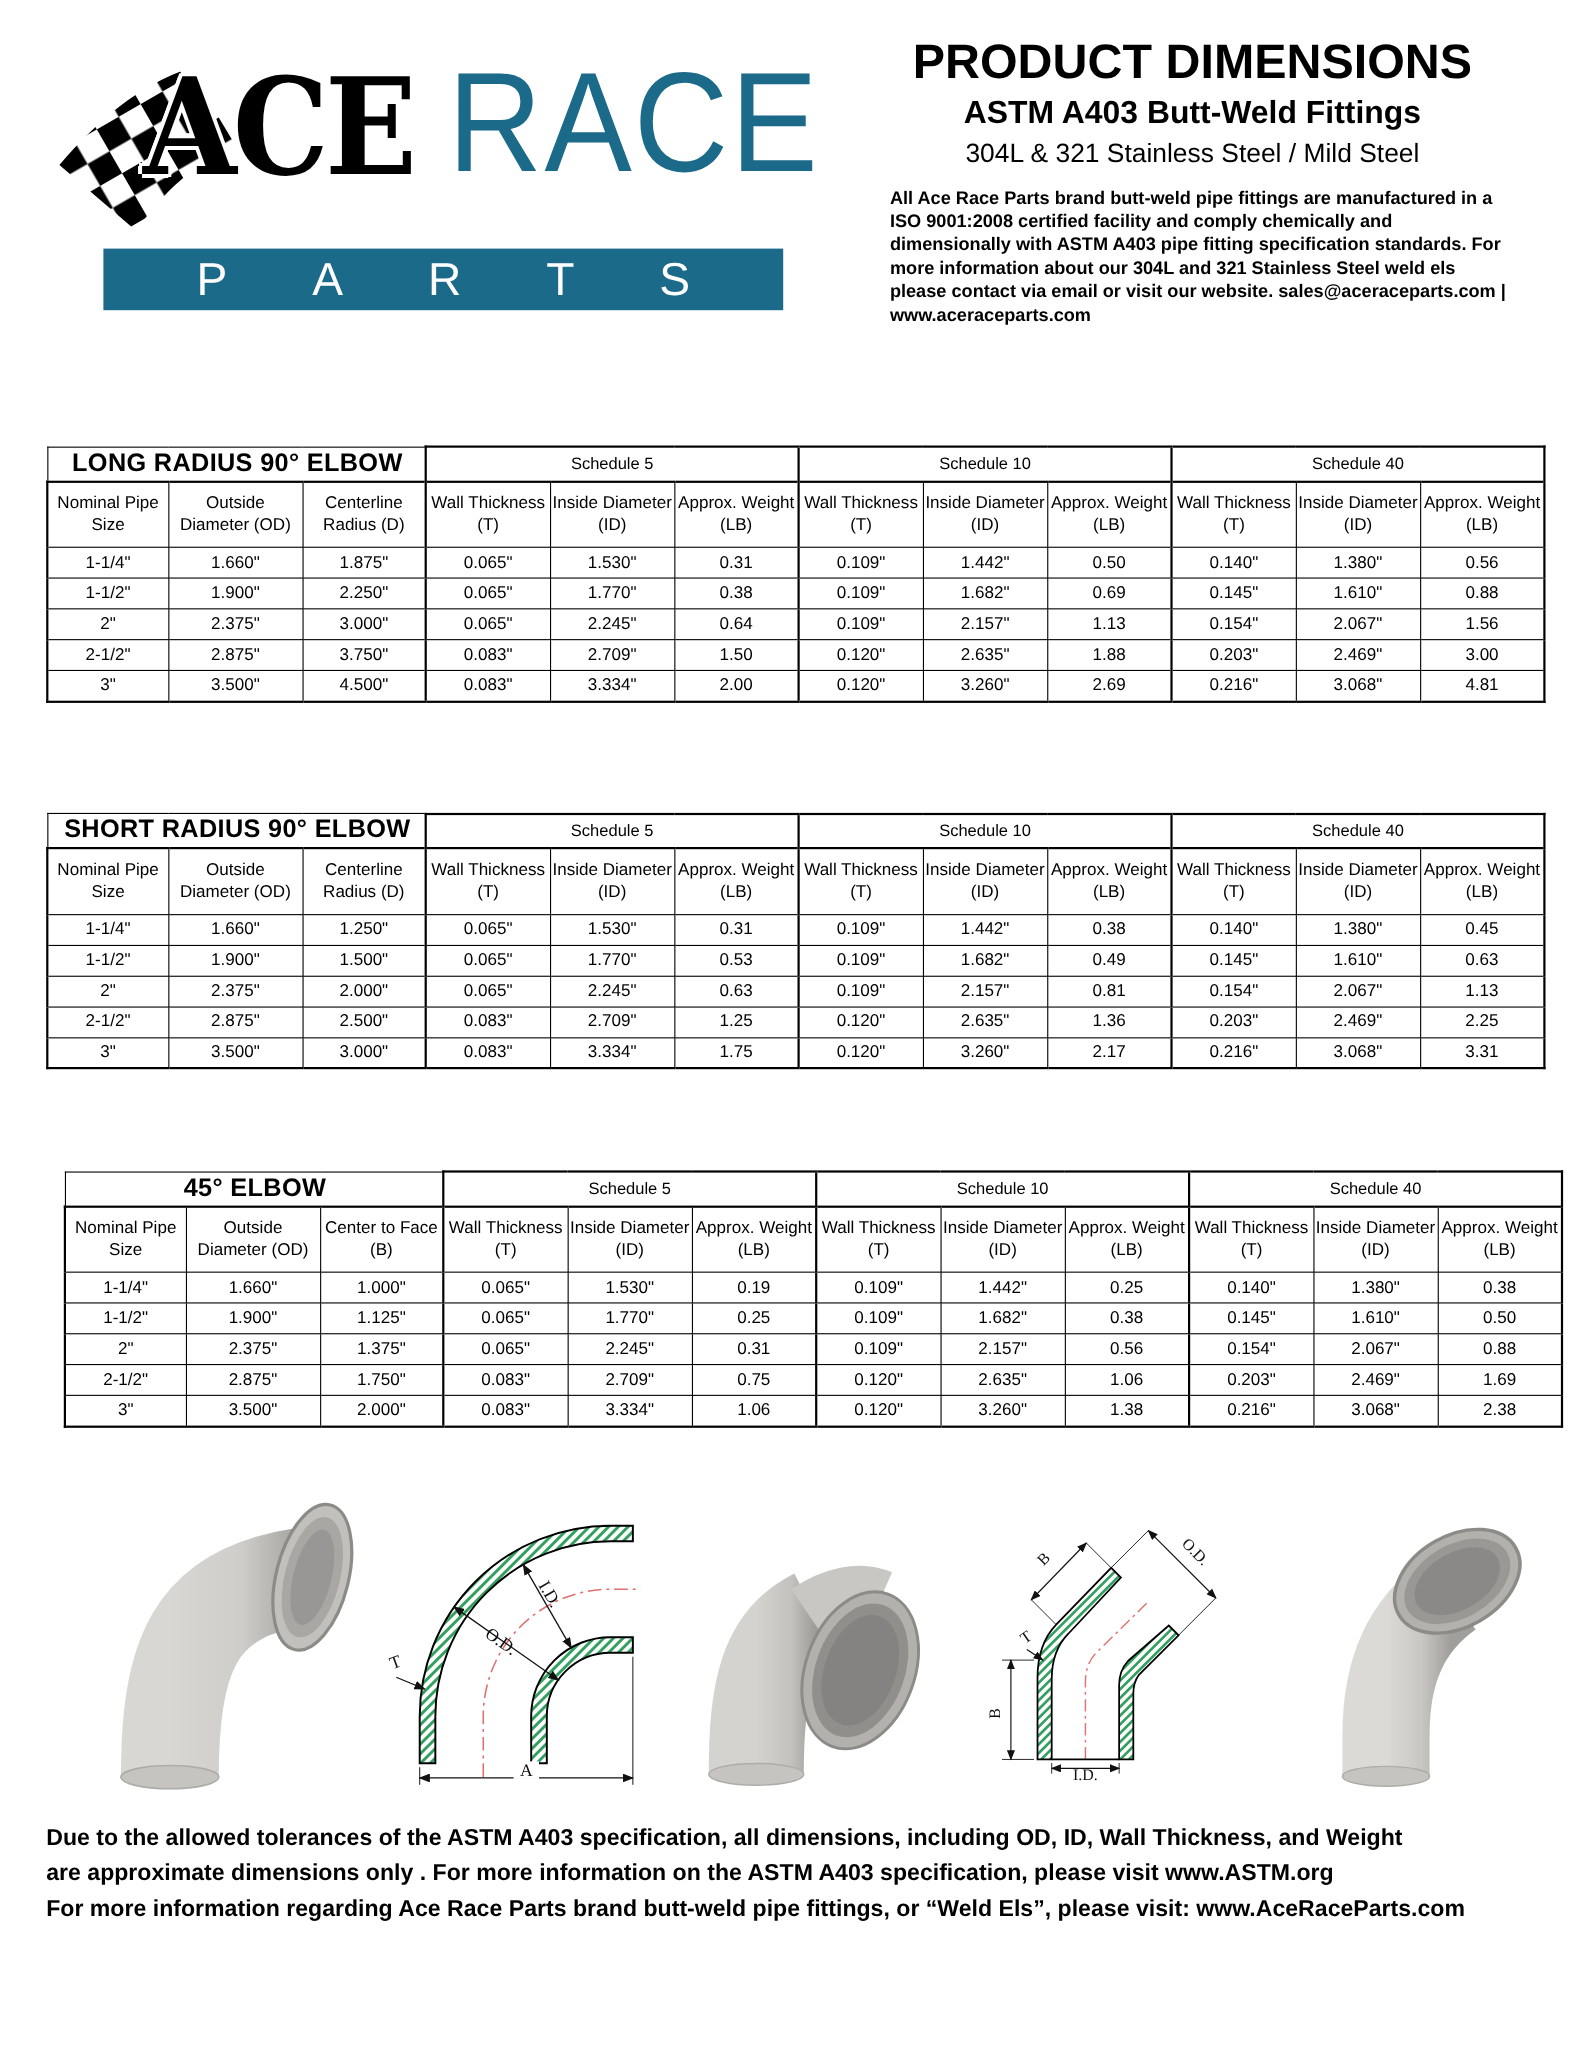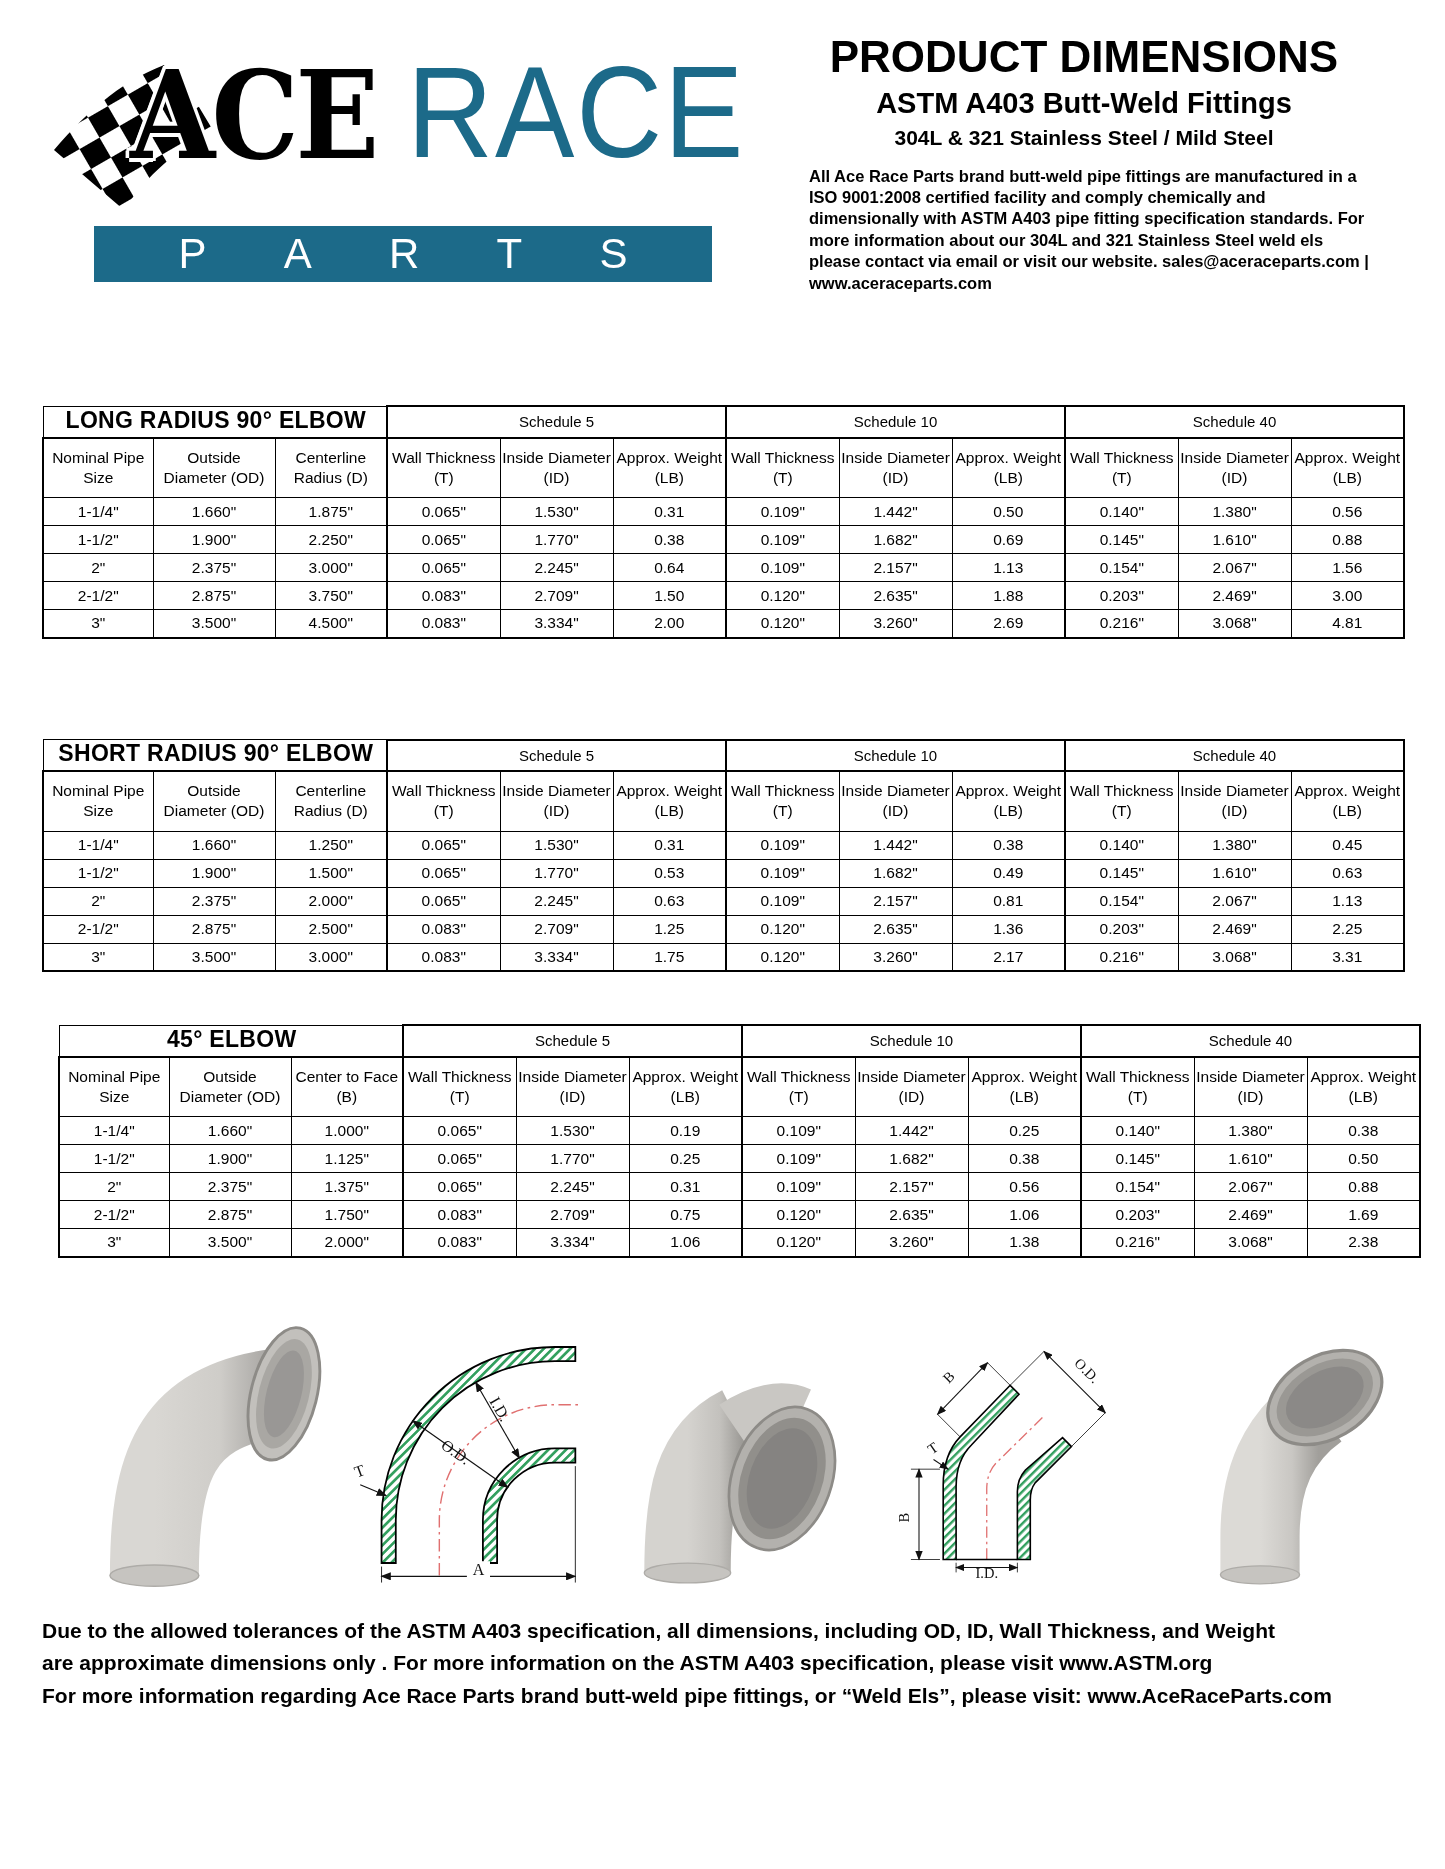--- a/index.html
+++ b/index.html
@@ -26,26 +26,26 @@
   }
   .logo-bar {
     margin-left:52px; width:618px; height:56px; background:var(--teal);
     display:flex; align-items:center; justify-content:space-around; padding:0 46px;
     color:#fff; font-size:42px; font-weight:400;
   }
   :root { --teal:#1c6a89; }
   .title-block { flex:1; padding:4px 0 0 48px; text-align:center; }
   .title-block h1 { font-size:44px; font-weight:bold; line-height:1.15; margin-bottom:4px; }
   .title-block h2 { font-size:29px; font-weight:bold; margin-bottom:6px;text-align:center; }
-  .title-block h3 { font-size:21px; font-weight:bold; margin-bottom:16px; }
+  .title-block h3 { font-size:24px; font-weight:normal; margin-bottom:16px; }
   .title-block p  { text-align:left; font-size:16.5px; font-weight:bold; line-height:1.3; margin-left:44px; width:565px; }
   
   .tbl-wrap1 { margin-top:77px; }
   .tbl-wrap2 { margin-top:100px; }
-  .tbl-wrap3 { margin-top:52px;padding-left:16px; }
+  .tbl-wrap3 { margin-top:92px;padding-left:16px; }
   table.dim { border-collapse:collapse; table-layout:fixed; width:1361px; }
   table.dim th, table.dim td { border:1px solid #000; text-align:center; vertical-align:middle; font-weight:normal; }
   td.title-cell { border:none; text-align:left; vertical-align:bottom; padding:0 0 3px 2px; }
   td.title-cell span { font-size:23px; font-weight:bold; letter-spacing:.3px; }
   tr.schedrow th { height:28px; font-size:15px; }
   tr.colhead th { height:60px; font-size:15.5px; line-height:1.3; padding:2px 1px; }
   tr.colhead th span { display:block; }
   table.dim tbody td { height:28px; font-size:15.5px; }
   .t3 tbody td { height:26px; }
   .edge-t { border-top:2px solid #000 !important; }

